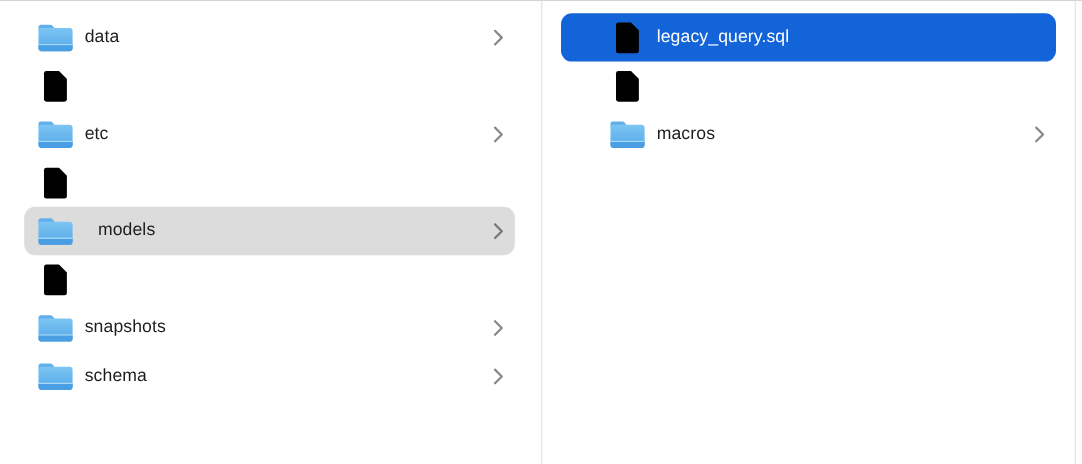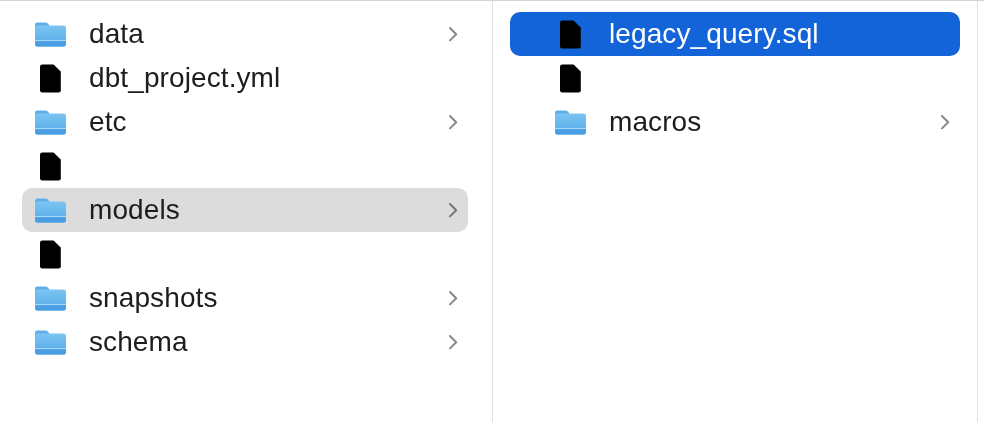--- a/index.html
+++ b/index.html
@@ -35,30 +35,30 @@
   .row {
     height: 44px;
     display: flex;
     align-items: center;
     border-radius: 10px;
     padding: 0 10px 0 12px;
     cursor: default;
   }
   .col-parent .row { margin: 0 24px 0 22px; }
   .col-child  .row { margin: 0 17px; padding-left: 44px; }
-  .row.selected-gray { background: var(--selection-inactive); }
+  .row.selected-gray { background: var(--selection-inactive); gap: 12px; }
   .row.selected-blue { background: var(--selection-active); }
   .icon-cell {
     width: 33px; height: 32px;
     display: flex; align-items: center; justify-content: center;
     flex: 0 0 33px;
   }
   .label {
-    margin-left: 22px;
-    font-size: 28px;
+    margin-left: 10px;
+    font-size: 16px;
     color: var(--row-text);
     white-space: nowrap;
     overflow: hidden;
     letter-spacing: 0.1px;
   }
   .selected-blue .label { color: var(--row-text-selected); }
   .chevron {
     margin-left: auto;
     color: var(--chevron);
     display: flex; align-items: center;
@@ -108,21 +108,20 @@
           </svg>
         </span>
     </div>
 
     <div class="row">
       <span class="icon-cell">
           <svg class="svg-doc" width="24" height="31" viewBox="0 0 24 31">
             <use href="#def-doc"></use>
           </svg>
         </span>
-      <span class="label">dbt_project.yml</span>
     </div>
 
     <div class="row">
       <span class="icon-cell">
           <svg width="33" height="27" viewBox="0 0 33 27">
             <use href="#def-folder"></use>
           </svg>
         </span>
       <span class="label">etc</span>
       <span class="chevron">

